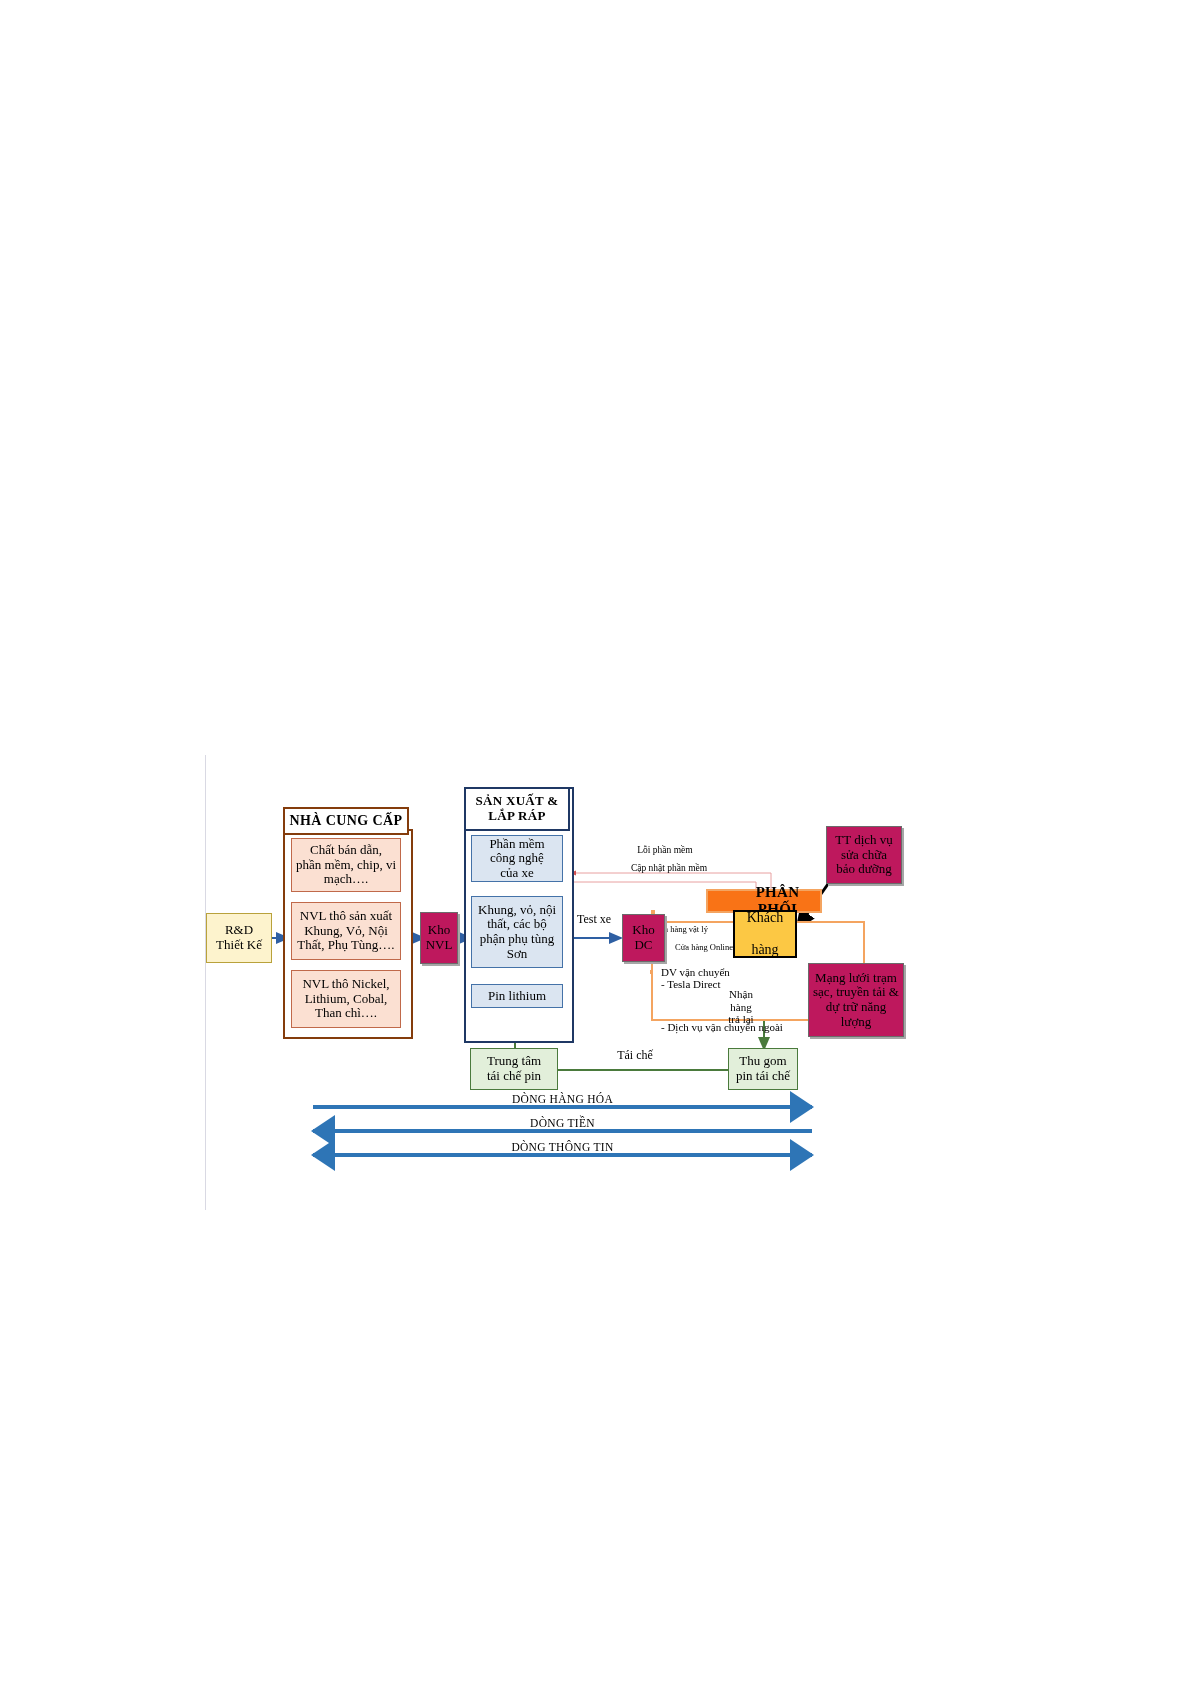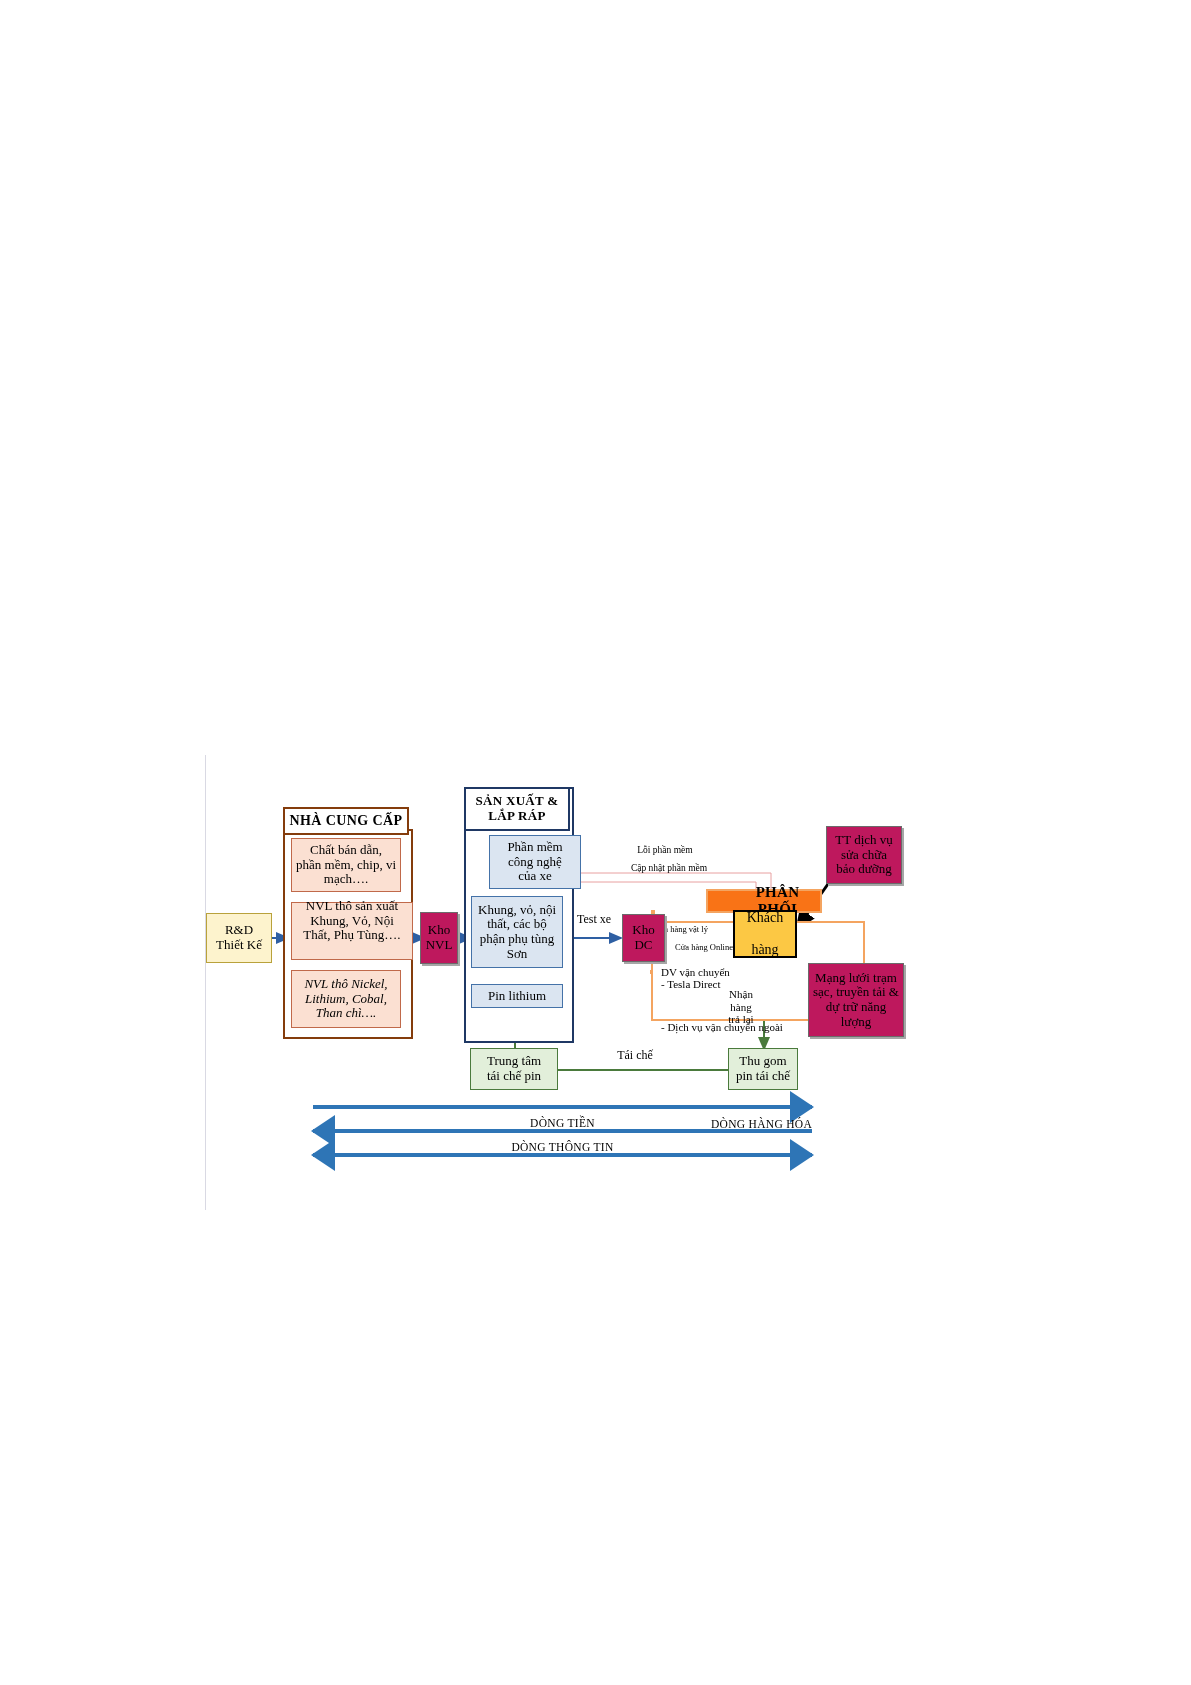--- a/index.html
+++ b/index.html
@@ -224,38 +224,38 @@
     <span>Thiết Kế</span>
   </div>
 
   <div class="supplier-group" style="position:absolute; left:283px; top:829px; width:126px; height:206px;"></div>
   <div class="box supplier-title" style="left:283px; top:807px; width:126px; height:28px;">
     <span>NHÀ CUNG CẤP</span>
   </div>
   <div class="box supplier-item" style="left:291px; top:838px; width:110px; height:54px; padding:0 4px;">
     <span>Chất bán dẫn, phần mềm, chip, vi mạch….</span>
   </div>
-  <div class="box supplier-item" style="left:291px; top:902px; width:122px; height:58px; padding:16px 4px;justify-content:flex-end;">
+  <div class="box supplier-item" style="left:291px; top:902px; width:110px; height:58px; padding:16px 4px;">
     <span>NVL thô sản xuất Khung, Vỏ, Nội Thất, Phụ Tùng….</span>
   </div>
-  <div class="box supplier-item" style="left:291px; top:970px; width:110px; height:58px; padding:0 7px;font-style:italic;">
+  <div class="box supplier-item" style="left:291px; top:970px; width:110px; height:58px; padding:0 7px;">
     <span>NVL thô Nickel, Lithium, Cobal, Than chì….</span>
   </div>
 
   <div class="box grey-shadow" style="left:420px; top:912px; width:38px; height:52px;">
     <span>Kho</span>
     <span>NVL</span>
   </div>
 
   <div class="mfg-group" style="position:absolute; left:464px; top:787px; width:106px; height:252px;"></div>
   <div class="box mfg-title" style="left:464px; top:787px; width:106px; height:44px;">
     <span>SẢN XUẤT &amp;</span>
     <span>LẮP RÁP</span>
   </div>
-  <div class="box mfg-item" style="left:489px; top:835px; width:92px; height:54px; padding:0 17px;">
+  <div class="box mfg-item" style="left:471px; top:835px; width:92px; height:47px; padding:0 17px;">
     <span>Phần mềm công nghệ của xe</span>
   </div>
   <div class="box mfg-item" style="left:471px; top:896px; width:92px; height:72px; padding:0 3px;">
     <span>Khung, vỏ, nội thất, các bộ phận phụ tùng Sơn</span>
   </div>
   <div class="box mfg-item" style="left:471px; top:984px; width:92px; height:24px;">
     <span>Pin lithium</span>
   </div>
 
   <div class="dist-group" style="position:absolute; left:650px; top:970px; width:210px; height:0px;"></div>
@@ -298,17 +298,17 @@
   </div>
 
   <div class="lbl" style="left:566px; top:913px; width:56px;">Test xe</div>
   <div class="lbl-sm" style="left:600px; top:845px; width:130px;">Lỗi phần mềm</div>
   <div class="lbl-sm" style="left:596px; top:863px; width:146px;">Cập nhật phần mềm</div>
   <div class="lbl" style="left:720px; top:988px; width:42px; font-size:11px;">Nhận
 hàng
 trả lại</div>
   <div class="lbl" style="left:600px; top:1049px; width:70px;">Tái chế</div>
 
-  <div class="flow-label" style="left:313px; top:1118px; width:499px;text-align:right;">DÒNG HÀNG HÓA</div>
+  <div class="flow-label" style="left:313px; top:1093px; width:499px;">DÒNG HÀNG HÓA</div>
   <div class="flow-label" style="left:313px; top:1117px; width:499px;">DÒNG TIỀN</div>
   <div class="flow-label" style="left:313px; top:1141px; width:499px;">DÒNG THÔNG TIN</div>
 
 </div>
 
 </body></html>

